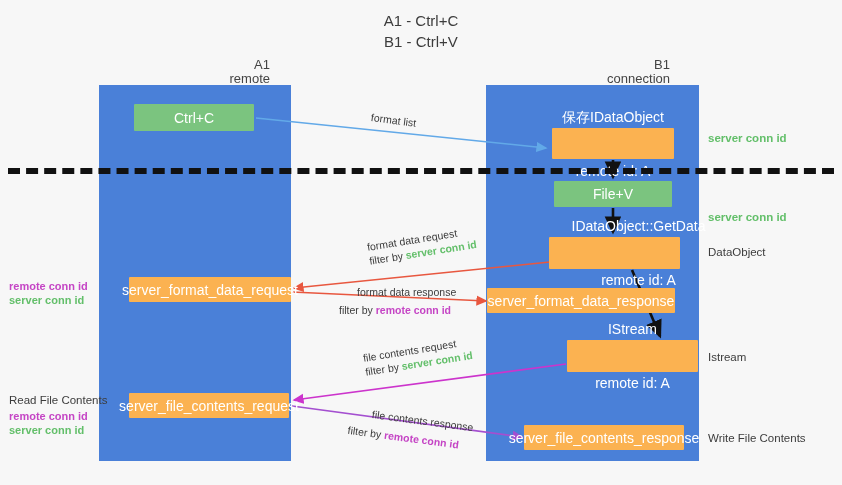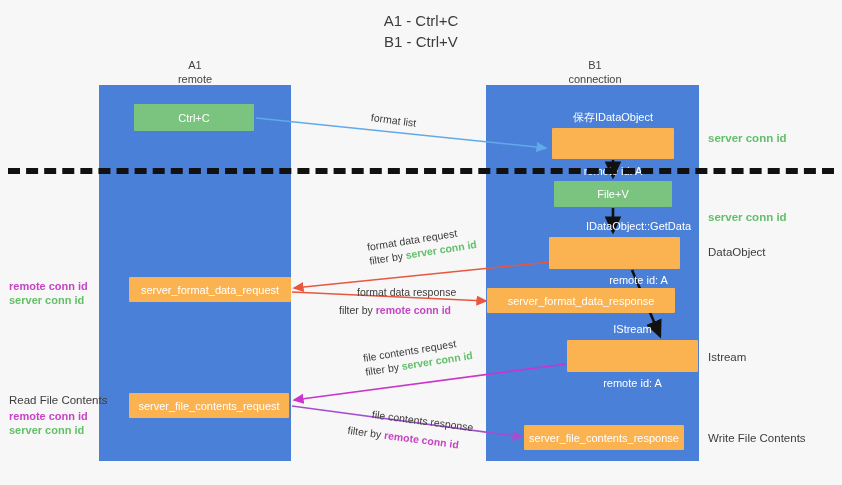--- a/index.html
+++ b/index.html
@@ -28,38 +28,38 @@
     left: 0;
     top: 10px;
     width: 842px;
     text-align: center;
     font-size: 15px;
     color: #3c3c3c;
     line-height: 21px;
   }
   .col-head {
     position: absolute;
-    text-align: center;
-    font-size: 11px;
+    text-align: right;
+    font-size: 13px;
     color: #444;
     line-height: 14px;
   }
   .lane {
     position: absolute;
     background: #4a80d8;
   }
   .box {
     position: absolute;
     box-sizing: border-box;
     display: flex;
     flex-direction: column;
     align-items: center;
     justify-content: center;
     color: #ffffff;
-    font-size: 11px;
+    font-size: 14px;
     line-height: 14px;
     text-align: center;
     border-radius: 1px;
   }
   .box.green { background: #7bc47f; }
   .box.orange { background: #fbb251; gap: 40px; }
   .side-label {
     position: absolute;
     font-size: 11.5px;
     color: #3c3c3c;

